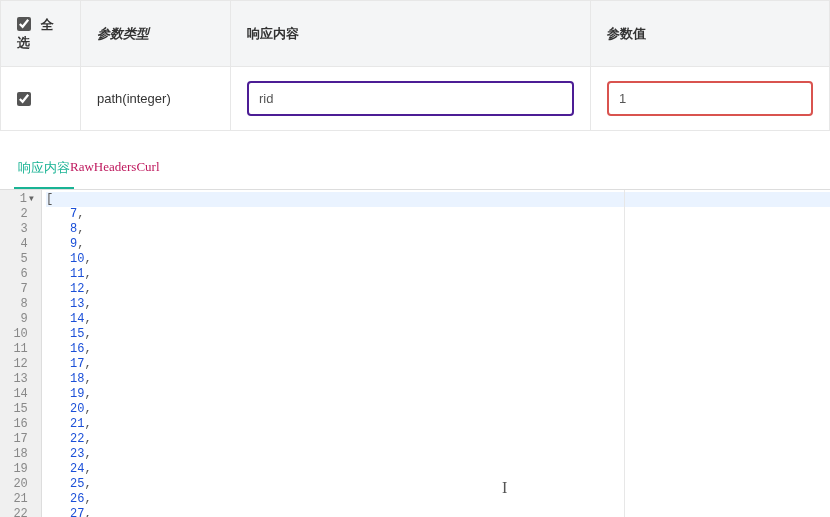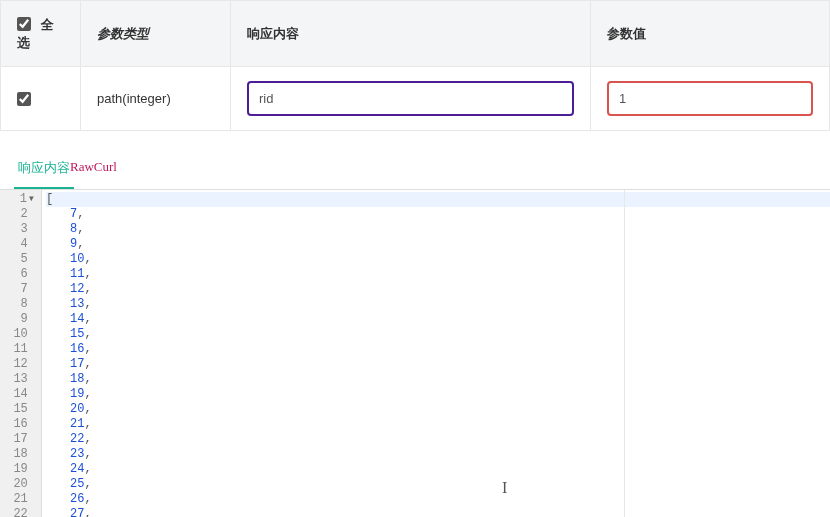--- a/index.html
+++ b/index.html
@@ -60,20 +60,21 @@
       <td>
         <input class="input error" value="1" style="">
       </td>
     </tr>
   </tbody>
 </table>
 
 <div class="tabs">
   <div class="tab active">响应内容</div>
   <div class="tab">Raw</div>
+  <div class="tab">Headers</div>
   <div class="tab">Curl</div>
 </div>
 
 <div class="code-area">
   <div class="gutter" id="gutter">
         <span class="ln"><span>1</span><span class="arrow">▾</span></span>
         <span class="ln">2&nbsp;</span>
         <span class="ln">3&nbsp;</span>
         <span class="ln">4&nbsp;</span>
         <span class="ln">5&nbsp;</span>

